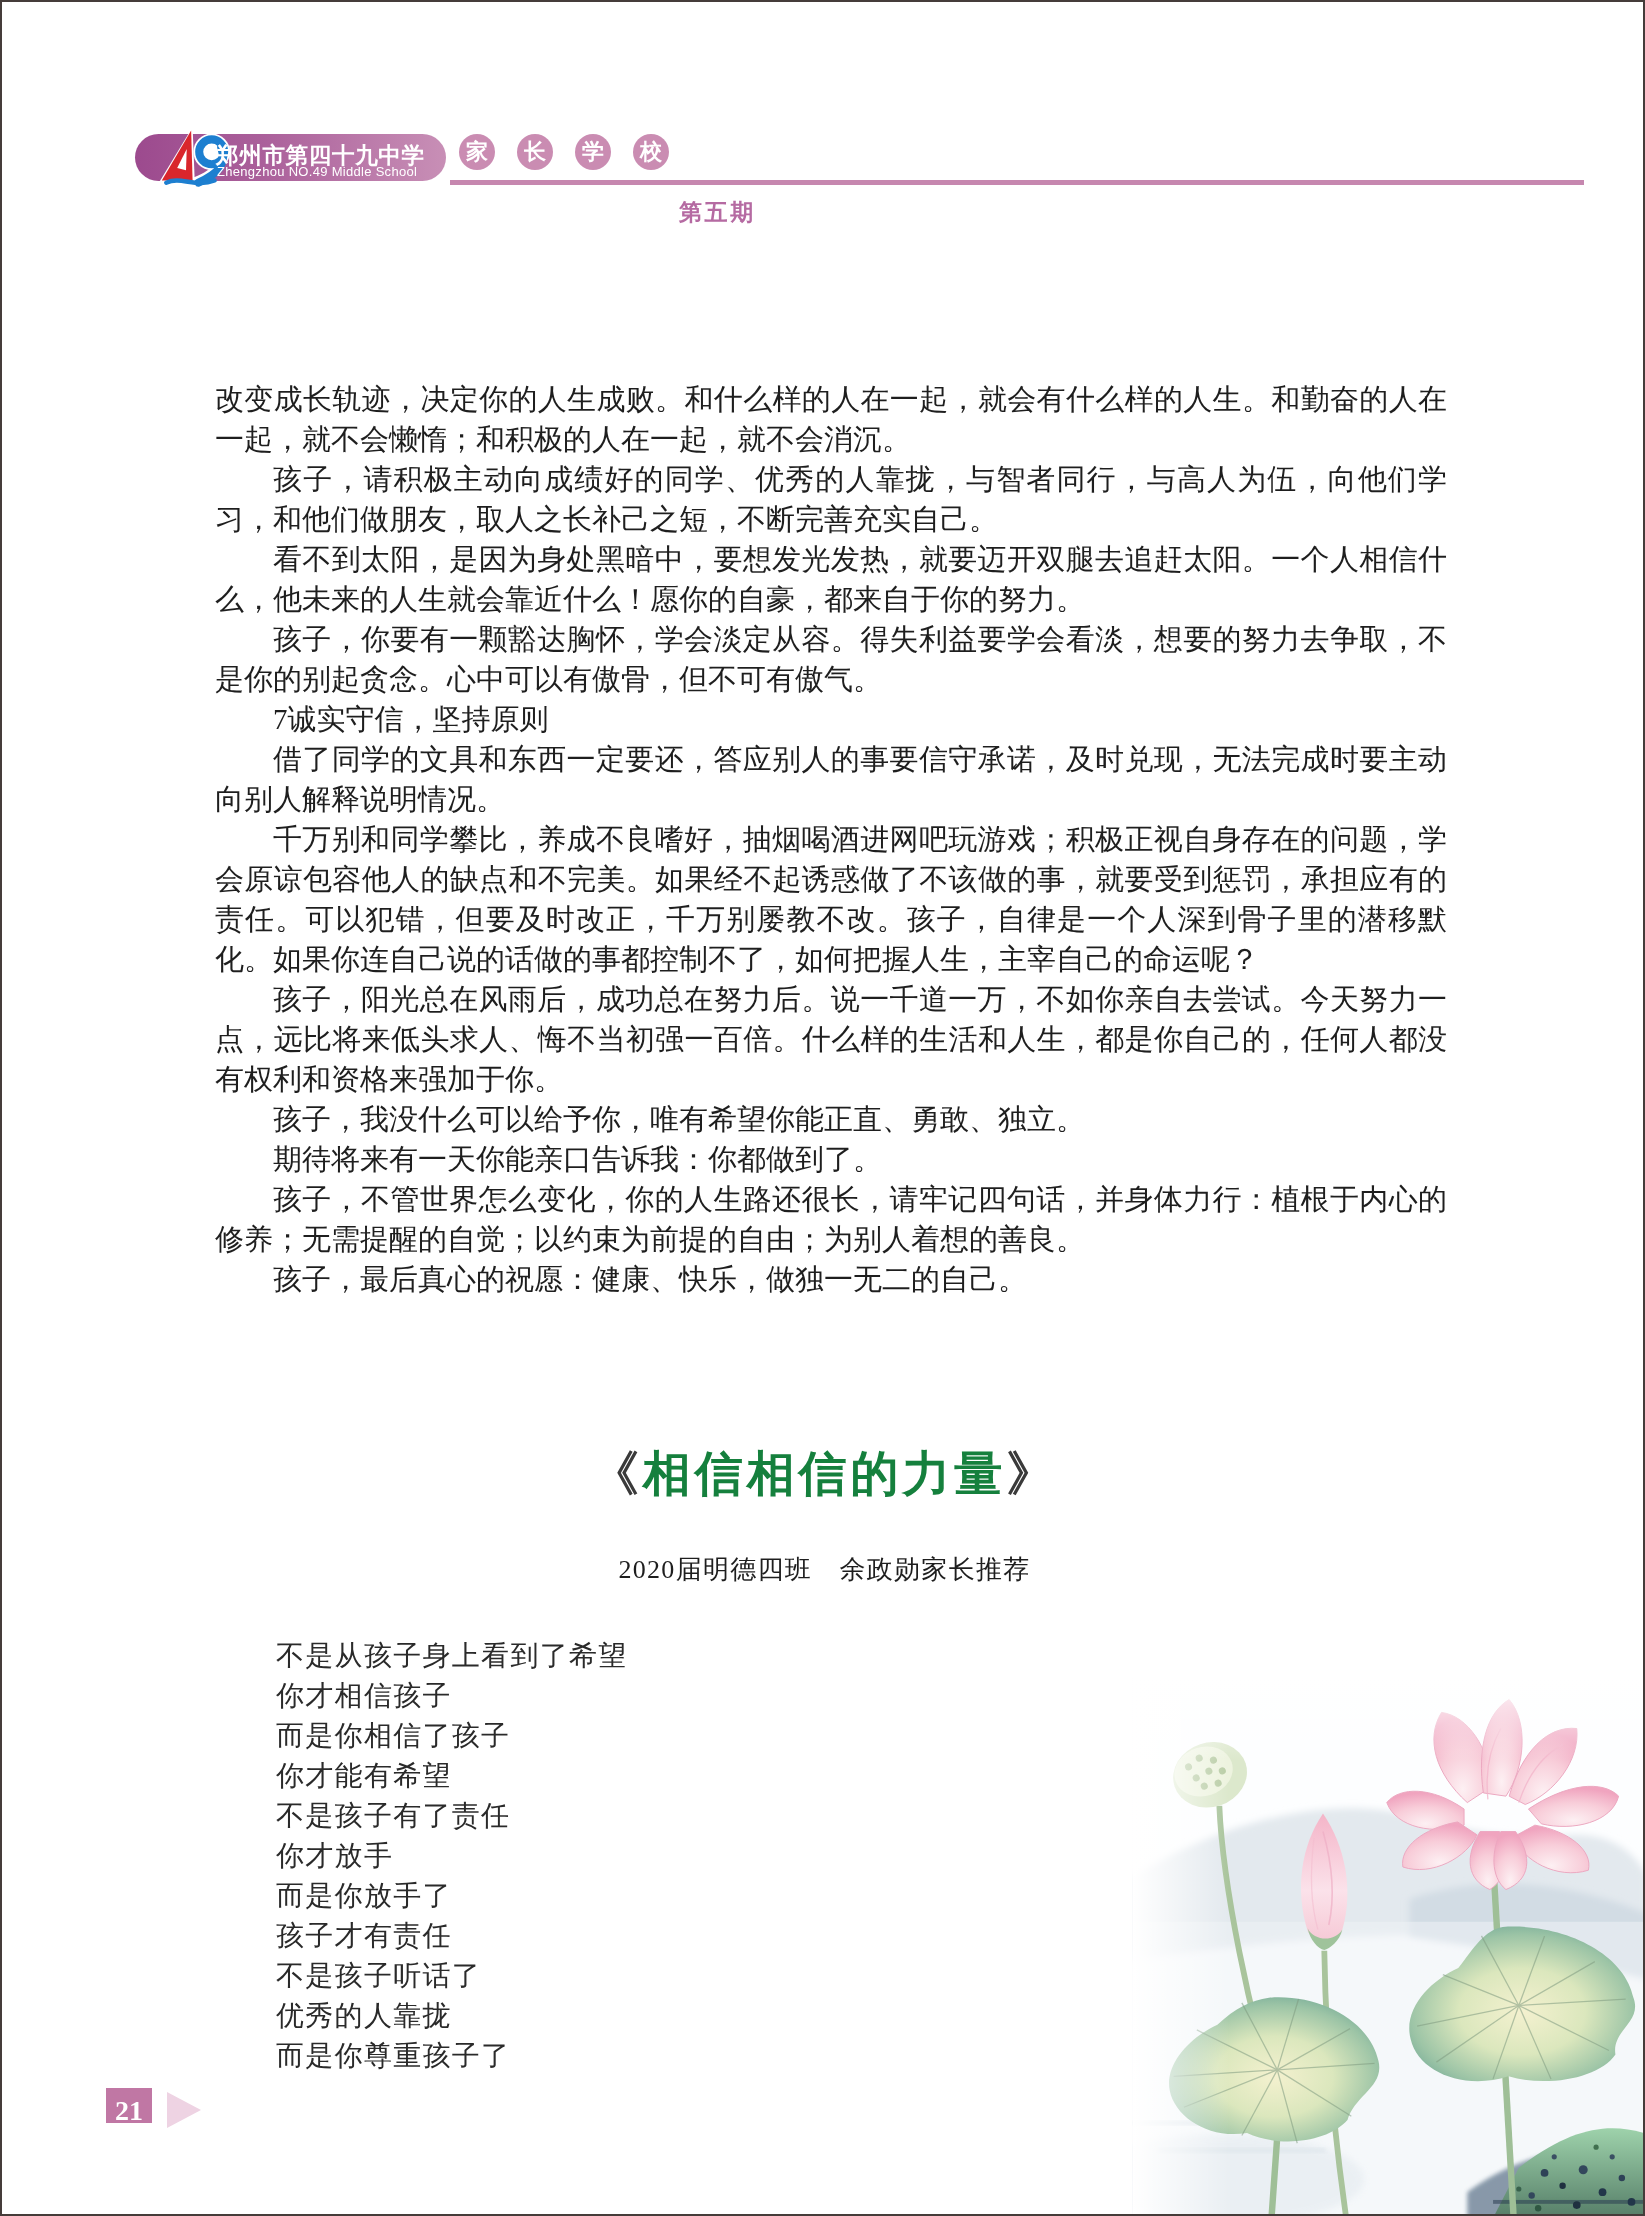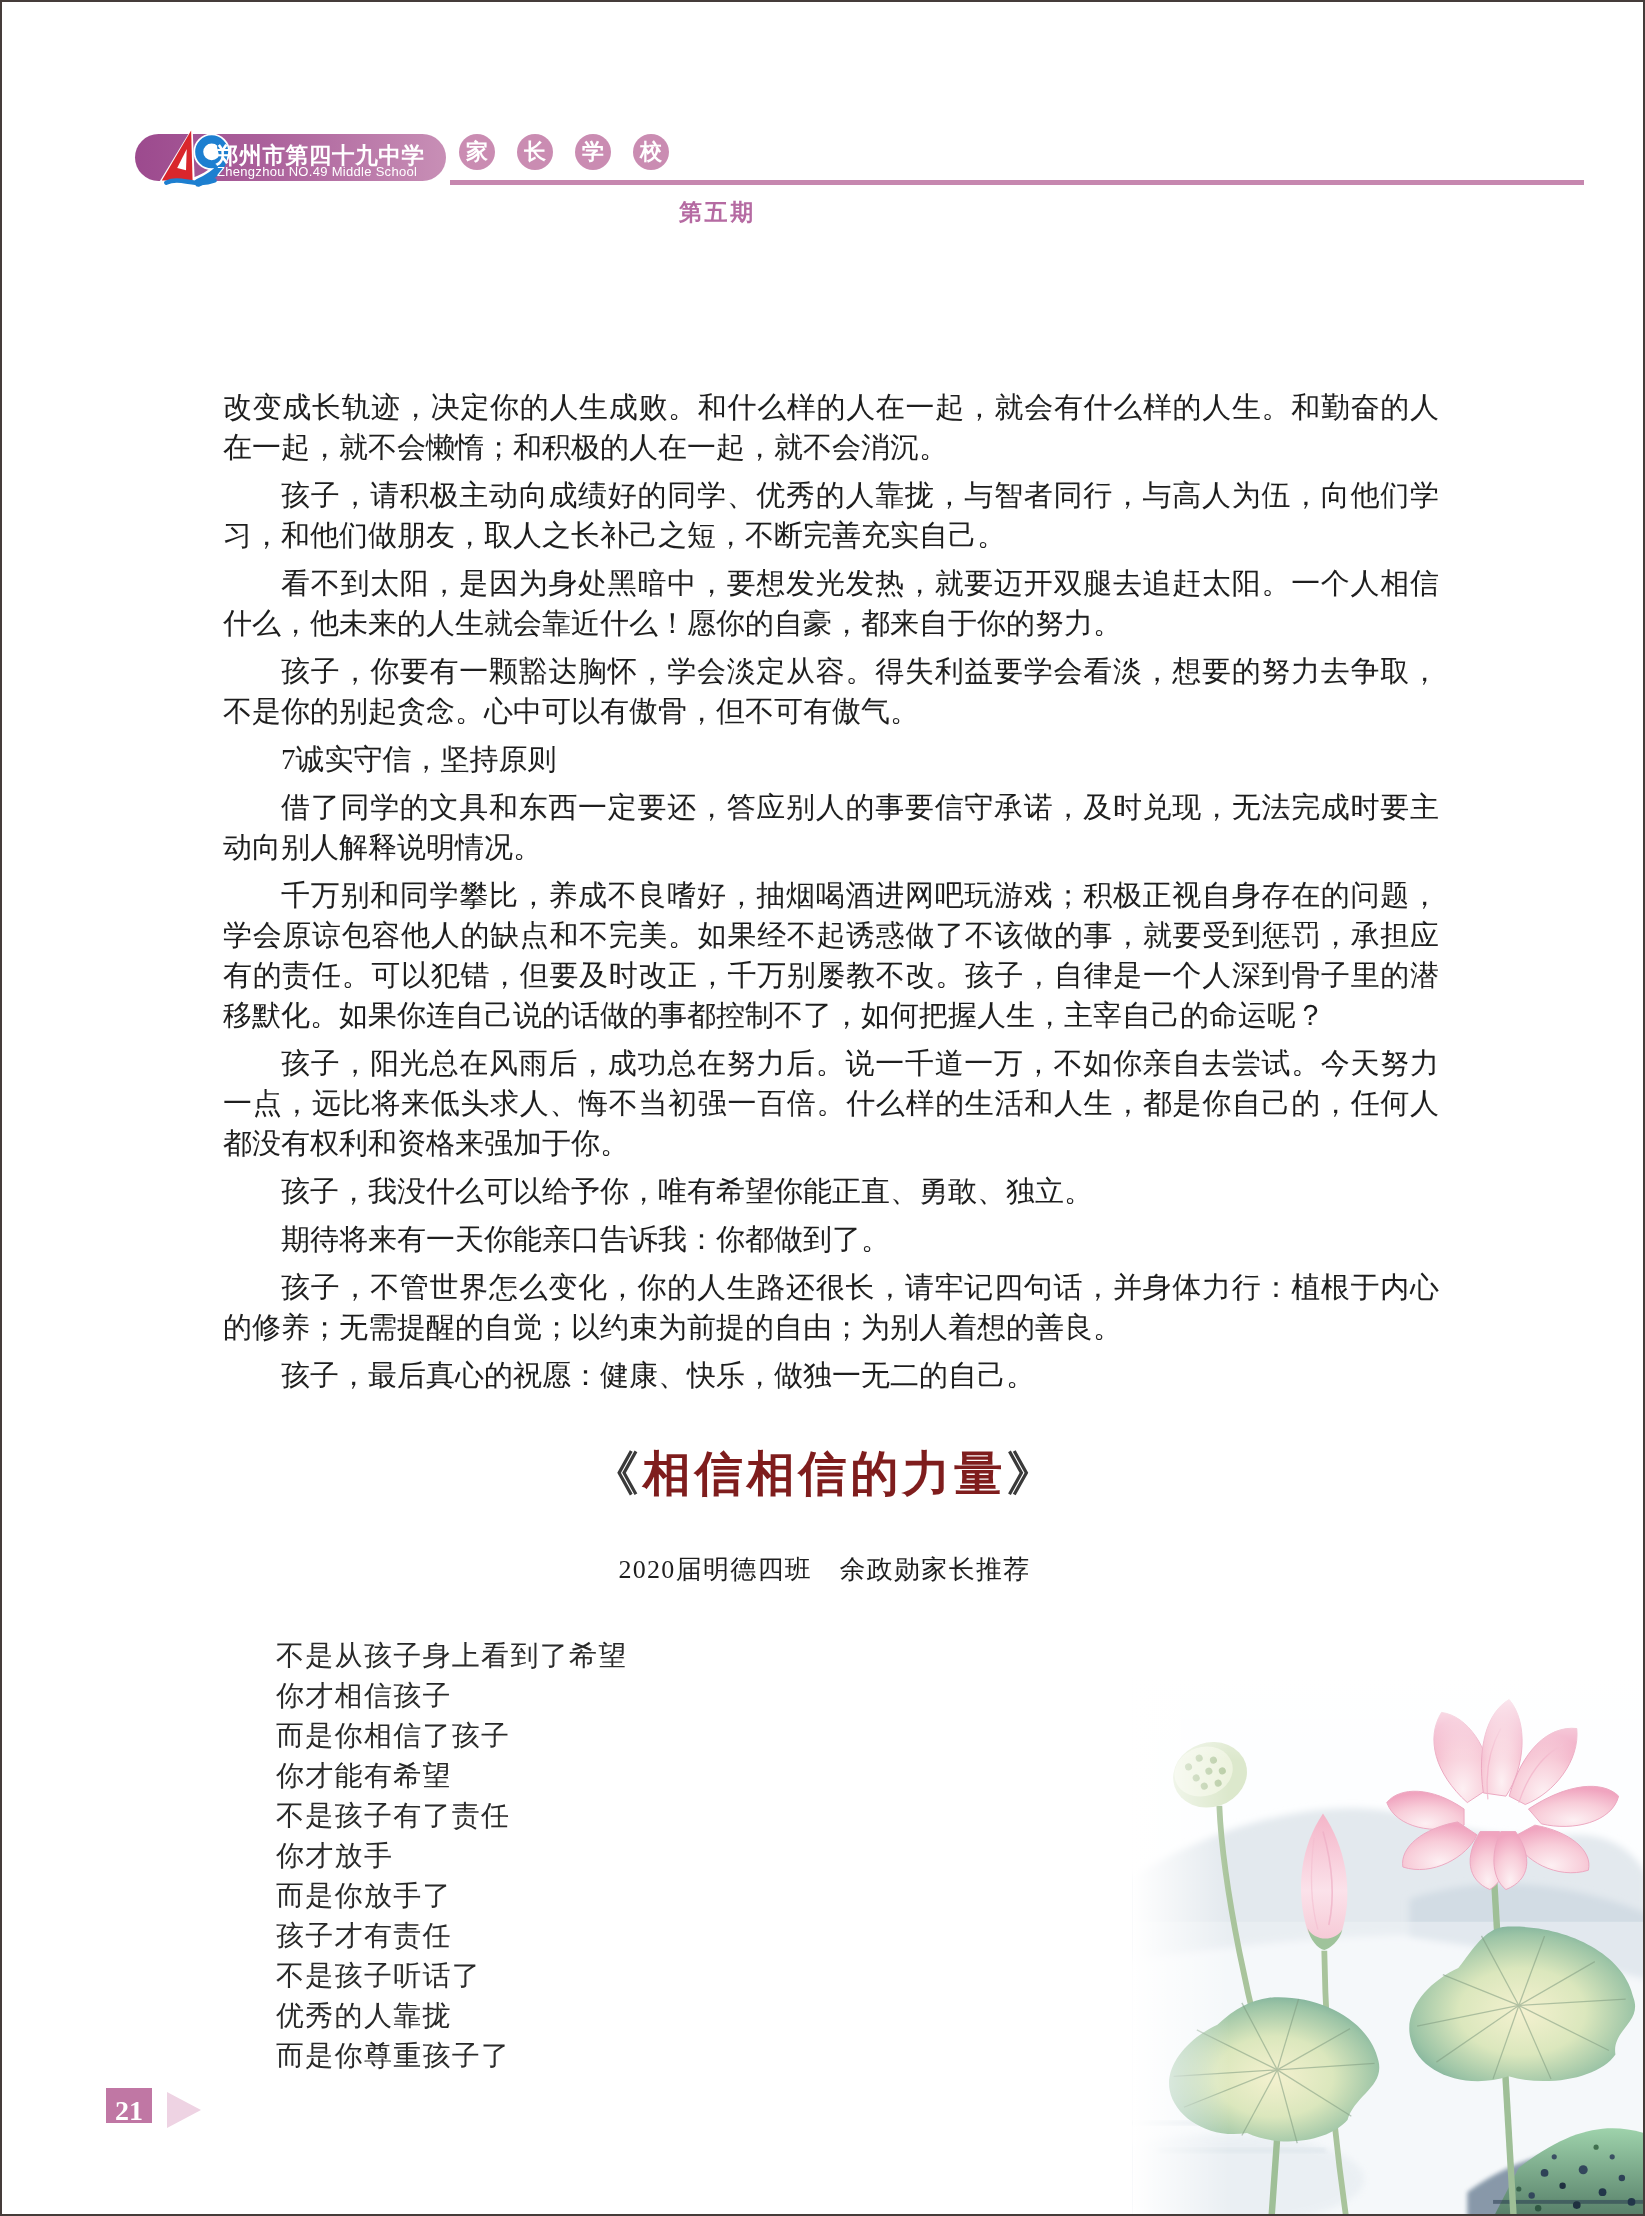--- a/index.html
+++ b/index.html
@@ -48,31 +48,31 @@
   .header-line{
     position:absolute;left:448px;top:178px;width:1134px;height:4.5px;
     background:#c687af;
   }
   
   .body-text{
     position:absolute;left:213px;top:377px;width:1232px;
     font-size:29px;line-height:40px;color:#1e1e1e;
     text-align:justify;
   }
-  .body-text p{margin:8px;}
+  .body-text p{margin:0;}
   .body-text p.indent{text-indent:2em;}
   .body-text p.bold{font-weight:normal;}
   
   .article-title{
     position:absolute;left:0;top:1440px;width:1645px;
     text-align:center;font-size:48px;font-weight:bold;letter-spacing:3.9px;
     white-space:nowrap;
   }
   .article-title .bracket{color:#3a3a3a;}
-  .article-title .title-text{color:#7f1d1d;}
+  .article-title .title-text{color:#15803d;}
   .byline{
     position:absolute;left:0;top:1550px;width:1645px;
     text-align:center;font-size:26px;color:#1e1e1e;letter-spacing:1.3px;
   }
   
   .poem{
     position:absolute;left:274px;top:1634px;
     font-size:28px;line-height:40px;color:#2a2a2a;letter-spacing:1.3px;
   }
   .poem .poem-line{white-space:nowrap;}

